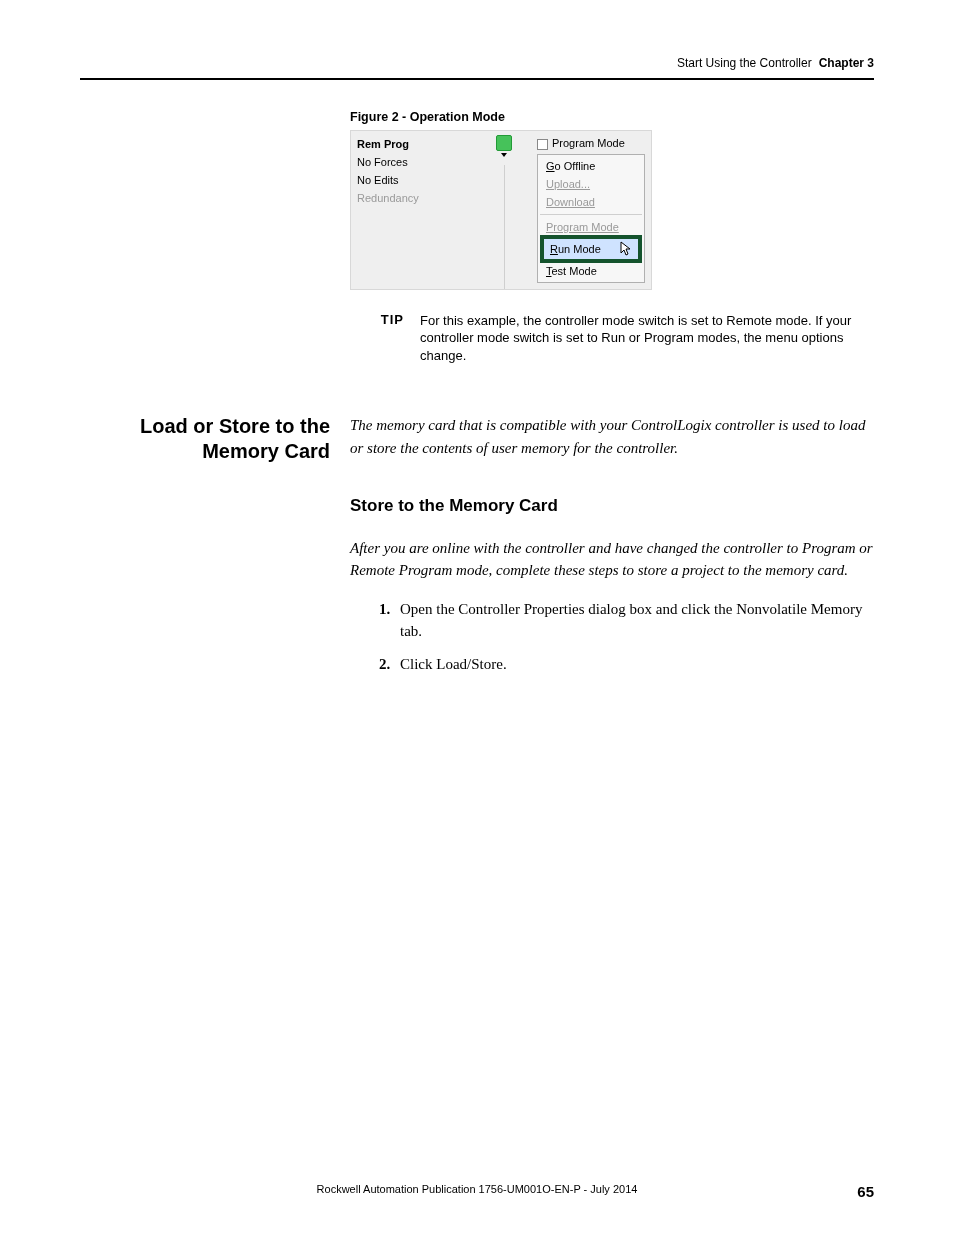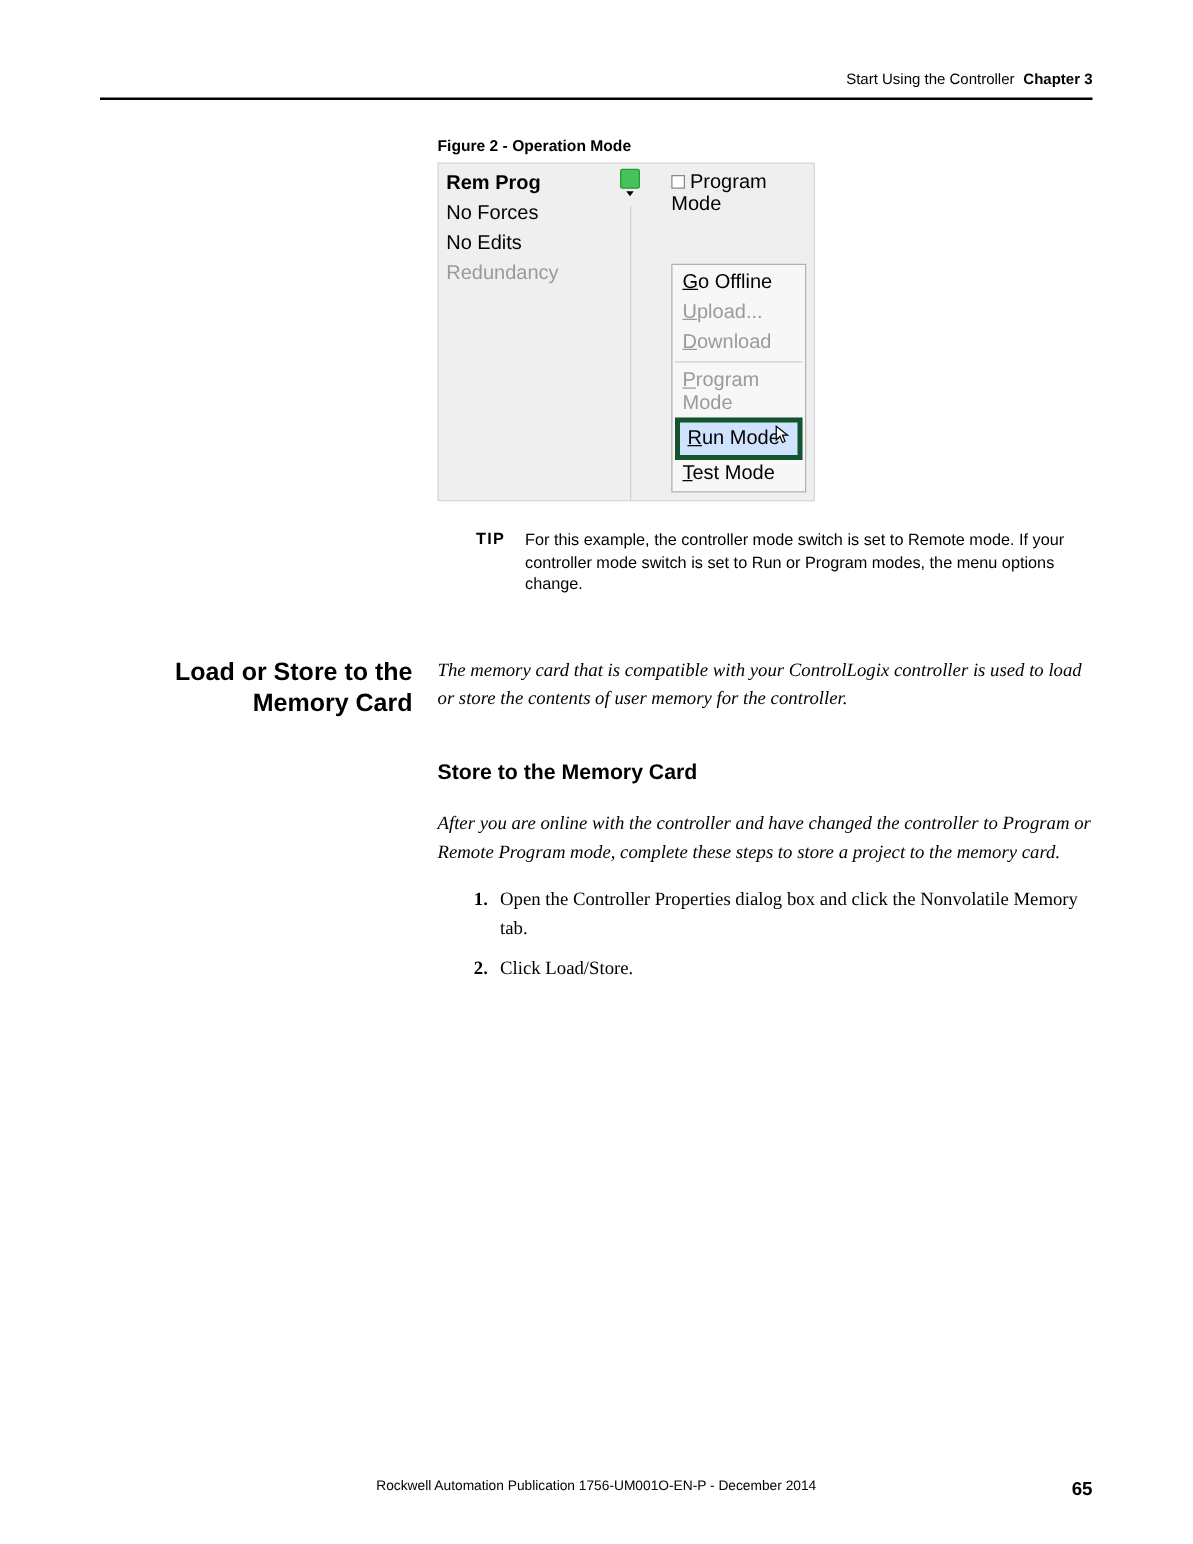--- a/index.html
+++ b/index.html
@@ -41,21 +41,21 @@
     margin-bottom: 6px;
   }
 
   
   .ui-figure {
     margin-left: 270px;
     width: 300px;
     border: 1px solid #d8d8d8;
     background: #efefef;
     font-family: Tahoma, Arial, sans-serif;
-    font-size: 16px;
+    font-size: 11px;
     display: flex;
     gap: 17px;
   }
   .ui-left {
     width: 126px;
     padding: 4px 6px 4px 6px;
     box-sizing: border-box;
   }
   .ui-left-row {
     padding: 3px 0;
@@ -87,28 +87,27 @@
     box-sizing: border-box;
   }
   .mode-label { padding: 2px 0 4px 0; }
   .mode-label .sq {
     display:inline-block;width:9px;height:9px;border:1px solid #888;background:#fff;margin-right:4px;vertical-align:middle;
   }
   .menu-box {
     border: 1px solid #b0b0b0;
     background: #f7f7f7;
     padding: 2px 0;
-    margin-top: 34px;
   }
   .menu-item {
     padding: 3px 8px;
     color: #000;
     position: relative;
   }
-  .menu-item.disabled { color: #9a9a9a; }
+  .menu-item.disabled { color: #9a9a9a; text-decoration: underline; }
   .menu-sep { height:1px;background:#cfcfcf;margin:3px 2px; }
   .menu-item.hover {
     background: #cfe3ff;
     border: 4px solid #14532d;
     margin: -1px 2px;
     padding: 4px 6px;
   }
   .cursor {
     position: absolute;
     right: 6px;
@@ -259,16 +258,16 @@
         <ol class="steps">
           <li>Open the Controller Properties dialog box and click the Nonvolatile Memory tab.</li>
           <li>Click Load/Store.</li>
         </ol>
       </div>
     </div>
 
   </div>
 
   <div class="footer">
-    <span>Rockwell Automation Publication 1756-UM001O-EN-P - December 2014</span>
+    <span>Rockwell Automation Publication 1756-UM001O-EN-P - July 2014</span>
     <span class="pn">65</span>
   </div>
 </div>
 
 </body></html>

